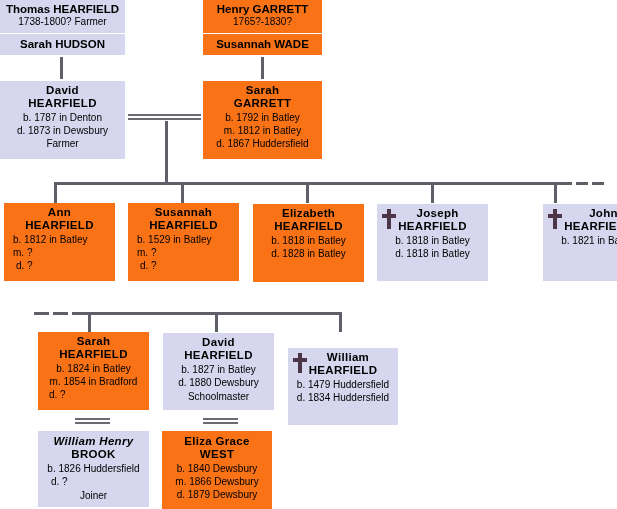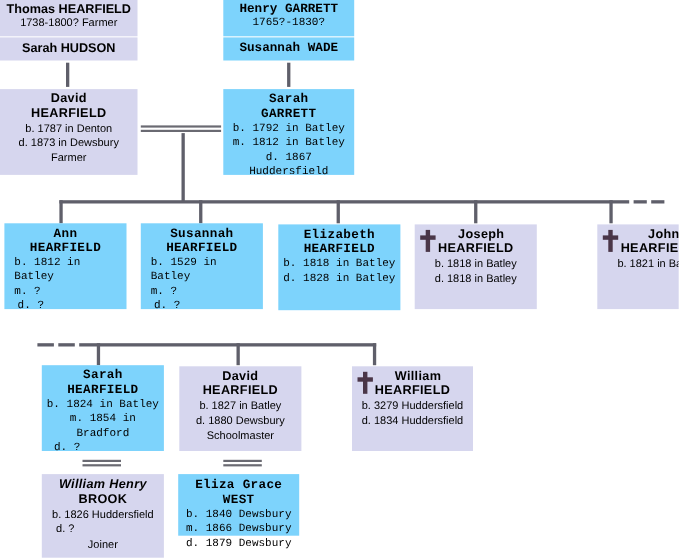--- a/index.html
+++ b/index.html
@@ -1,20 +1,20 @@
 <!DOCTYPE html>
 <html><head>
 <meta charset="utf-8">
 <style>
   html, body { margin:0; padding:0; background:#ffffff; }
   body { width:617px; height:509px; position:relative; overflow:hidden;
          font-family:"Liberation Sans", sans-serif; color:#000; }
   .box { position:absolute; box-sizing:border-box; text-align:center; font-size:10px; line-height:13px; }
   .m { background:#d6d6ee; }
-  .f { background:#7dd3fc;font-family:Liberation Mono, monospace; }
+  .f { background:#f97316; }
   .name { font-weight:bold; font-size:11.5px; line-height:13px; letter-spacing:0.3px; }
   .gp-name { font-weight:bold; font-size:11.5px; line-height:14px; padding-top:3px; }
   .gp-sub { font-size:10px; line-height:12px; }
   .line { position:absolute; background:#5f5f6a; }
   .h { height:3px; }
   .v { width:3px; }
   .dash { position:absolute; height:3px; background:#5f5f6a; }
   .dbl { position:absolute; height:6px; border-top:2px solid #6a6a72; border-bottom:2px solid #6a6a72; box-sizing:border-box; }
   .cross { position:absolute; width:14px; height:20px; }
   .cross::before { content:""; position:absolute; left:5px; top:0; width:4px; height:20px; background:#4a3648; }
@@ -119,37 +119,37 @@
   <div>m. 1854 in Bradford</div>
   <div class="l" style="padding-left:11px;">d. ?</div>
 </div>
 <div class="box m" style="left:163px;top:333px;width:111px;height:77px;">
   <div class="name" style="padding-top:3px;">David</div>
   <div class="name">HEARFIELD</div>
   <div class="info">b. 1827 in Batley</div>
   <div>d. 1880 Dewsbury</div>
   <div style="padding-top:1px;">Schoolmaster</div>
 </div>
-<div class="box m" style="left:288px;top:333px;width:110px;height:77px;margin-left:32px;">
+<div class="box m" style="left:288px;top:348px;width:110px;height:77px;">
   <span class="cross" style="left:5px;top:5px;"></span>
   <div class="name" style="padding-top:3px;padding-left:10px;">William</div>
   <div class="name">HEARFIELD</div>
-  <div class="info">b. 3279 Huddersfield</div>
+  <div class="info">b. 1479 Huddersfield</div>
   <div>d. 1834 Huddersfield</div>
 </div>
 
 <div class="dbl" style="left:75px;top:418px;width:35px;"></div>
 <div class="dbl" style="left:203px;top:418px;width:35px;"></div>
 
 <div class="box m" style="left:38px;top:431px;width:111px;height:76px;">
   <div class="name" style="padding-top:4px;font-style:italic;">William Henry</div>
   <div class="name">BROOK</div>
   <div class="info">b. 1826 Huddersfield</div>
   <div class="l" style="padding-left:13px;">d. ?</div>
   <div style="padding-top:1px;">Joiner</div>
 </div>
-<div class="box f" style="left:162px;top:431px;width:110px;height:56px;">
+<div class="box f" style="left:162px;top:431px;width:110px;height:78px;">
   <div class="name" style="padding-top:4px;">Eliza Grace</div>
   <div class="name">WEST</div>
   <div class="info">b. 1840 Dewsbury</div>
   <div>m. 1866 Dewsbury</div>
   <div>d. 1879 Dewsbury</div>
 </div>
 
 </body></html>

